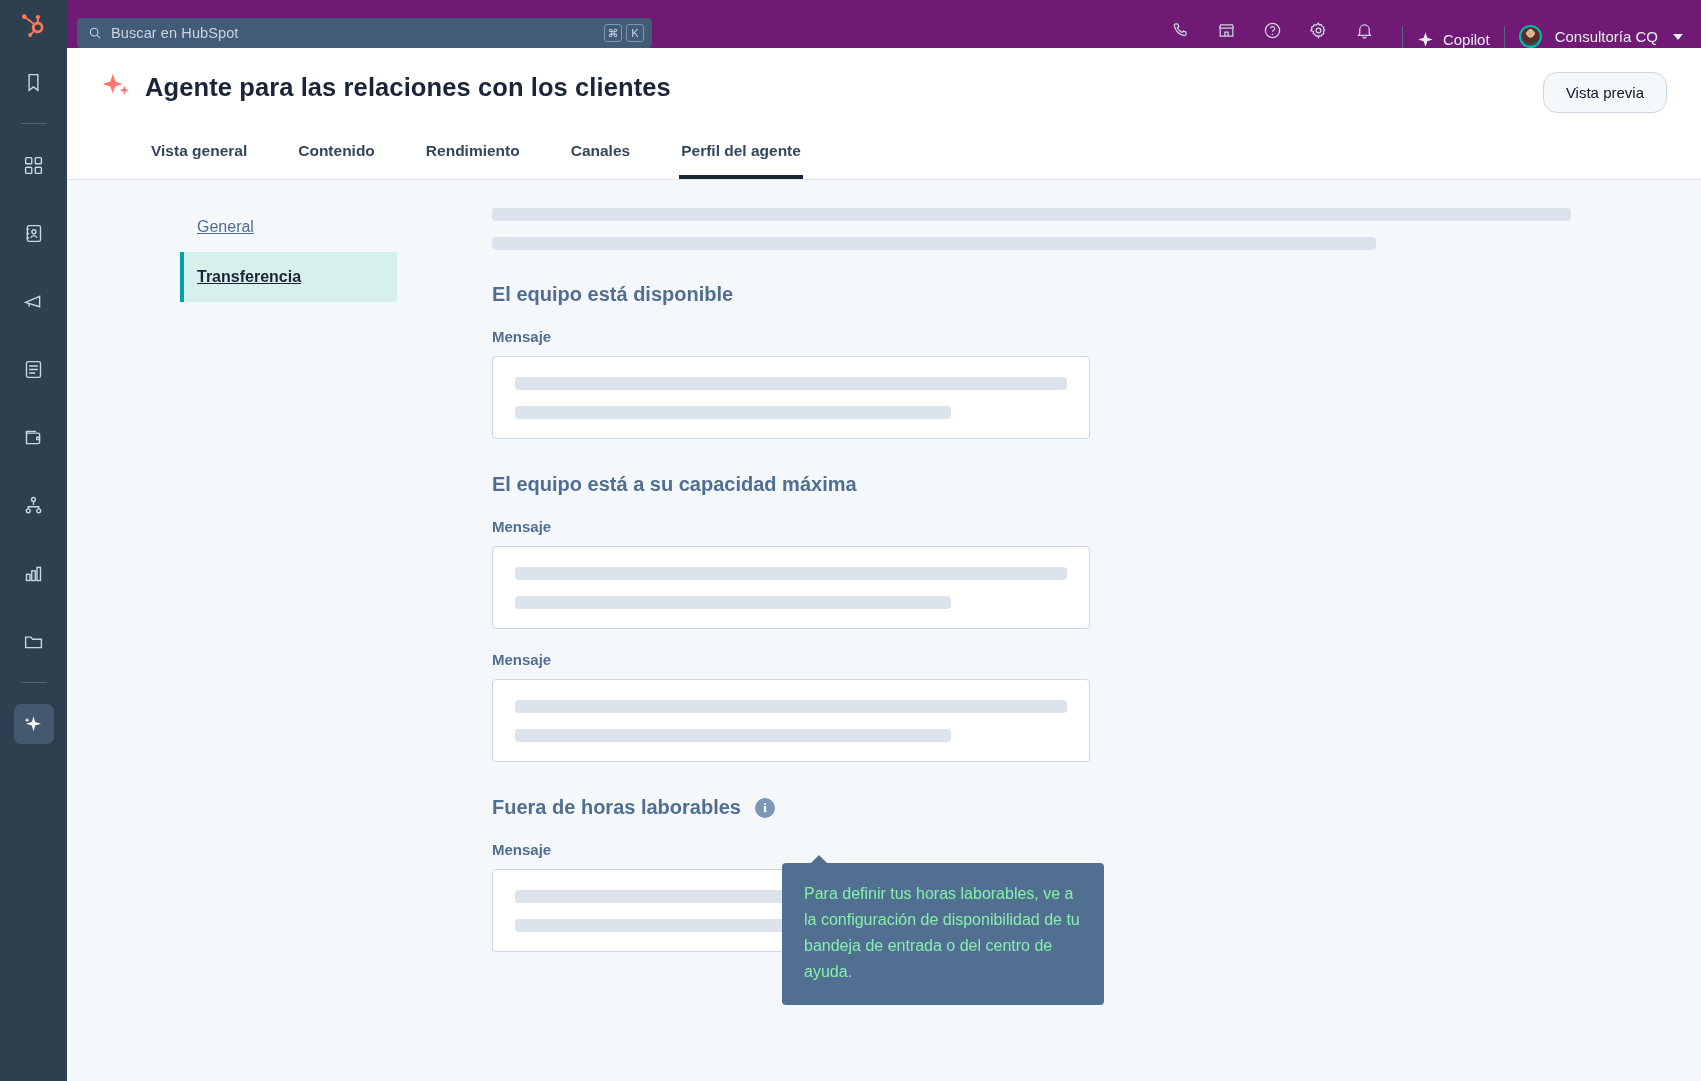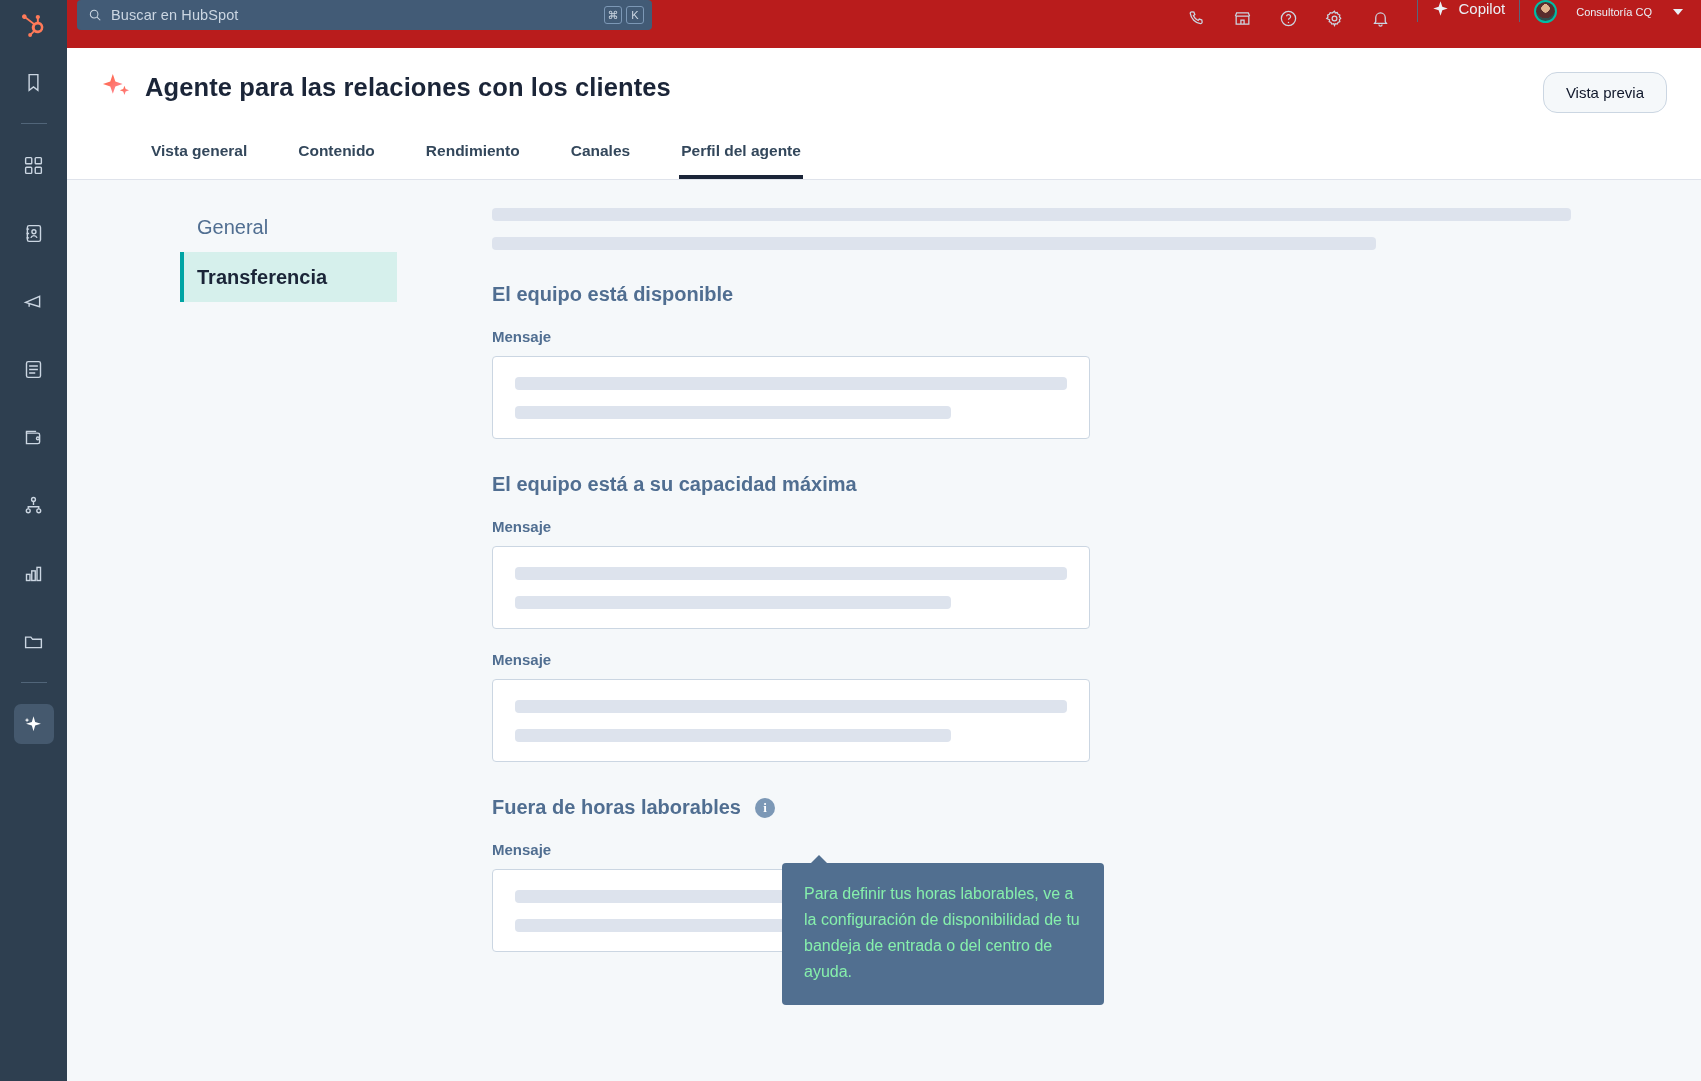--- a/index.html
+++ b/index.html
@@ -26,22 +26,22 @@
   .rail-btn svg { width: 21px; height: 21px; stroke: #cbd6e2; fill: none; stroke-width: 1.6; }
   .rail-btn.active { background: #45596e; }
   .rail-btn.active svg { stroke: #ffffff; fill: #ffffff; stroke-width: 0; }
   .rail-div { width: 26px; height: 1px; background: #516579; margin: 7px 0; }
 
   
   .right { flex: 1; display: flex; flex-direction: column; min-width: 0; }
 
   
   .topnav {
-    height: 48px; flex: 0 0 48px; background: #b91c1c;
-    display: flex; align-items: flex-start; padding: 0 18px 0 0;
+    height: 48px; flex: 0 0 48px; background: #701a75;
+    display: flex; align-items: flex-end; padding: 0 18px 0 0;
   }
   .logo { width: 67px; height: 48px; margin-left: -67px;
           display: flex; align-items: center; justify-content: center; }
   .logo svg { width: 27px; height: 27px; }
   .search {
     width: 575px; height: 30px; background: #425b76; border-radius: 4px;
     display: flex; align-items: center; padding: 0 8px 0 11px; margin-left: 10px;
   }
   .search .mag { width: 14px; height: 14px; stroke: #cbd6e2; fill: none; stroke-width: 1.8; flex: 0 0 14px; }
   .search-ph { flex: 1; margin-left: 9px; color: #cbd6e2; font-size: 14.5px; letter-spacing: .1px; }
@@ -49,21 +49,21 @@
     width: 18px; height: 18px; border: 1px solid #7c98b6; border-radius: 3px;
     color: #cbd6e2; font-size: 11px; display: flex; align-items: center;
     justify-content: center; margin-left: 4px; line-height: 1;
   }
   .spacer { flex: 1; }
   .nav-icon { width: 36px; height: 36px; display: flex; align-items: center; justify-content: center; margin: 0 5px; }
   .nav-icon svg { width: 19px; height: 19px; stroke: #cbd6e2; fill: none; stroke-width: 1.6; }
   .vdiv { width: 1px; height: 22px; background: #55687d; margin: 0 14px; }
   .copilot { display: flex; align-items: center; gap: 9px; color: #eaf0f6; font-size: 15px; }
   .copilot svg { width: 17px; height: 17px; fill: #eaf0f6; }
-  .account { display: flex; align-items: center; gap: 19px; color: #eaf0f6; font-size: 11px; }
+  .account { display: flex; align-items: center; gap: 13px; color: #eaf0f6; font-size: 15px; }
   .avatar {
     width: 23px; height: 23px; border-radius: 50%;
     background: radial-gradient(circle at 50% 34%, #e0b48e 0 26%, #5a2d2d 27% 62%, #2f4f4f 63%);
     border: 2px solid #00bda5; flex: 0 0 23px;
   }
   .caret { width: 0; height: 0; border-left: 5px solid transparent; border-right: 5px solid transparent;
            border-top: 6px solid #eaf0f6; margin-left: 2px; }
 
   
   .pagehead { background: #ffffff; border-bottom: 1px solid #dfe3eb; padding: 0 34px; flex: 0 0 auto; }
@@ -80,21 +80,21 @@
     font-size: 15.5px; font-weight: bold; color: #33475b; padding: 12px 2px 15px;
     border-bottom: 4px solid transparent; cursor: pointer; white-space: nowrap;
   }
   .tab.active { border-bottom-color: #1b2538; }
 
   
   .body { flex: 1; display: flex; overflow: hidden; padding-top: 22px; }
   .subnav { width: 330px; flex: 0 0 330px; padding-left: 113px; }
   .subnav-item {
     height: 50px; display: flex; align-items: center; padding-left: 13px;
-    font-size: 20px; color: #506e91; border-left: 4px solid transparent; cursor: pointer;
+    font-size: 16px; color: #506e91; border-left: 4px solid transparent; cursor: pointer; text-decoration: underline;
   }
   .subnav-item.active { background: #d6f0ec; color: #1b2538; font-weight: bold; border-left-color: #00a4a4; }
 
   .content { flex: 1; padding-left: 95px; padding-right: 40px; overflow: hidden; position: relative; }
   .sk { background: #dde3ed; border-radius: 4px; height: 13px; }
   .sk-top1 { width: 1079px; margin-top: 6px; }
   .sk-top2 { width: 884px; margin-top: 16px; }
 
   .section-title {
     font-size: 20px; font-weight: bold; color: #506e91;

